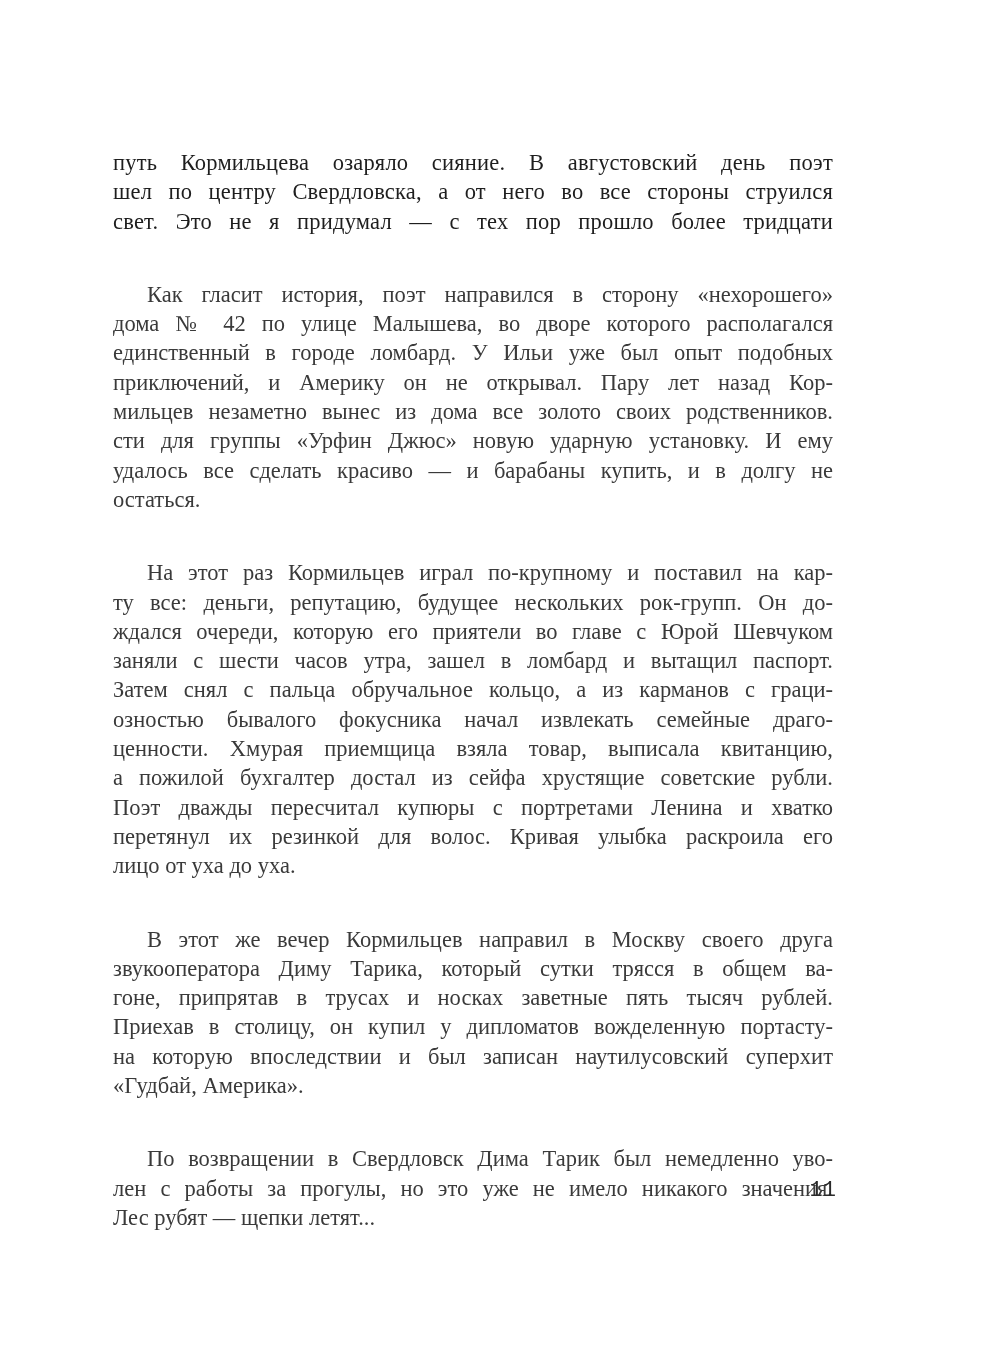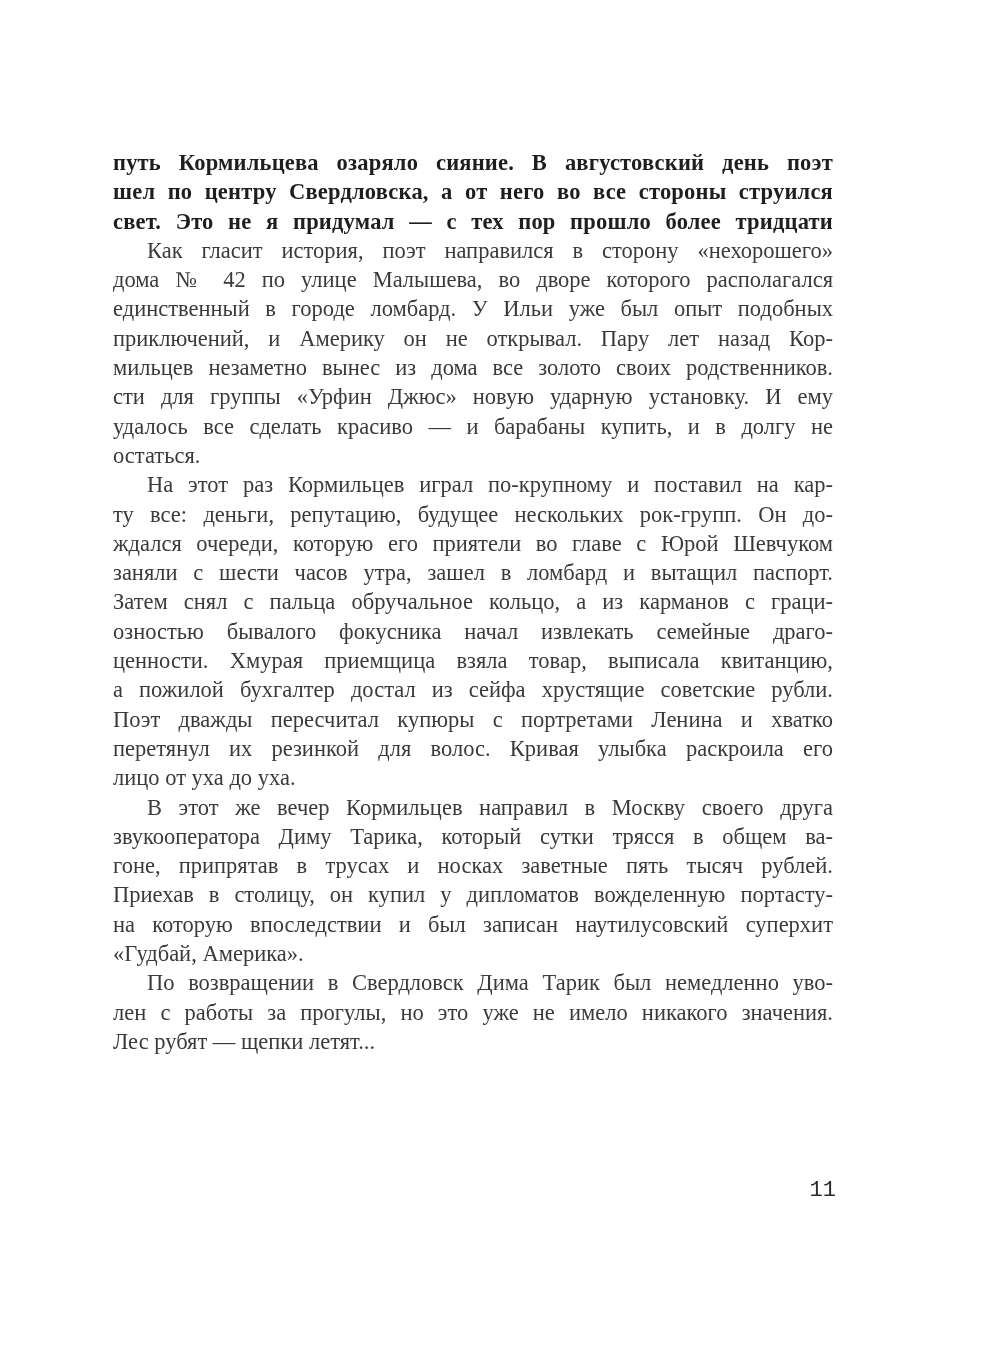--- a/index.html
+++ b/index.html
@@ -10,22 +10,22 @@
       font-size: 22.5px;
       line-height: 29.3px;
       color: #3a3a3a;
       text-align: justify;
       text-align-last: left;
       margin: 0;
       hyphens: manual;
     }
     .para .ln { display: block; text-align: justify; text-align-last: justify; white-space: nowrap; }
     .para .ln.last { text-align-last: left; }
-    .para.first { color: #1e1e1e; font-weight: bold; letter-spacing: 0.2px; }
-    .indent { text-indent: 34px; }
+    .para.first { color: #1e1e1e; font-weight: normal; letter-spacing: 0.2px; }
+    .indent { text-indent: 34px; margin-top: 44px; }
     .page-number {
       position: absolute; left: 808px; top: 1178px; width: 28px; text-align: right;
       font-family: Liberation Mono, monospace;
       font-size: 22px; color: #2a2a2a;
     }
   </style>
 </head>
 <body>
 
 <div class="page">

